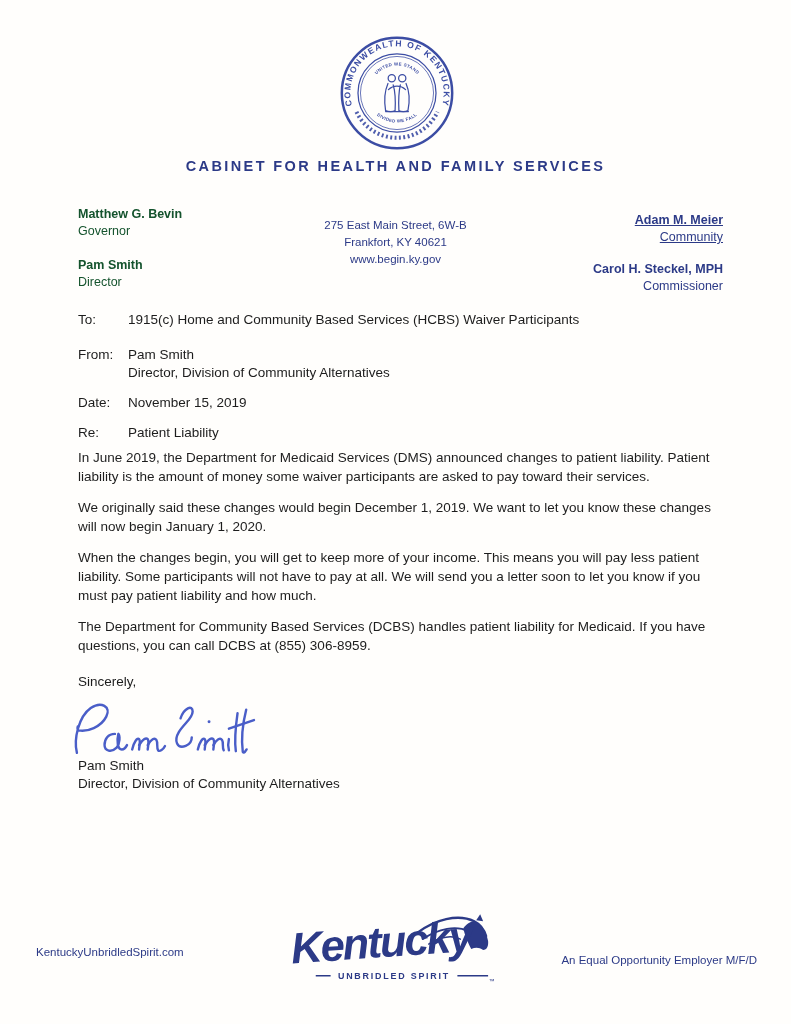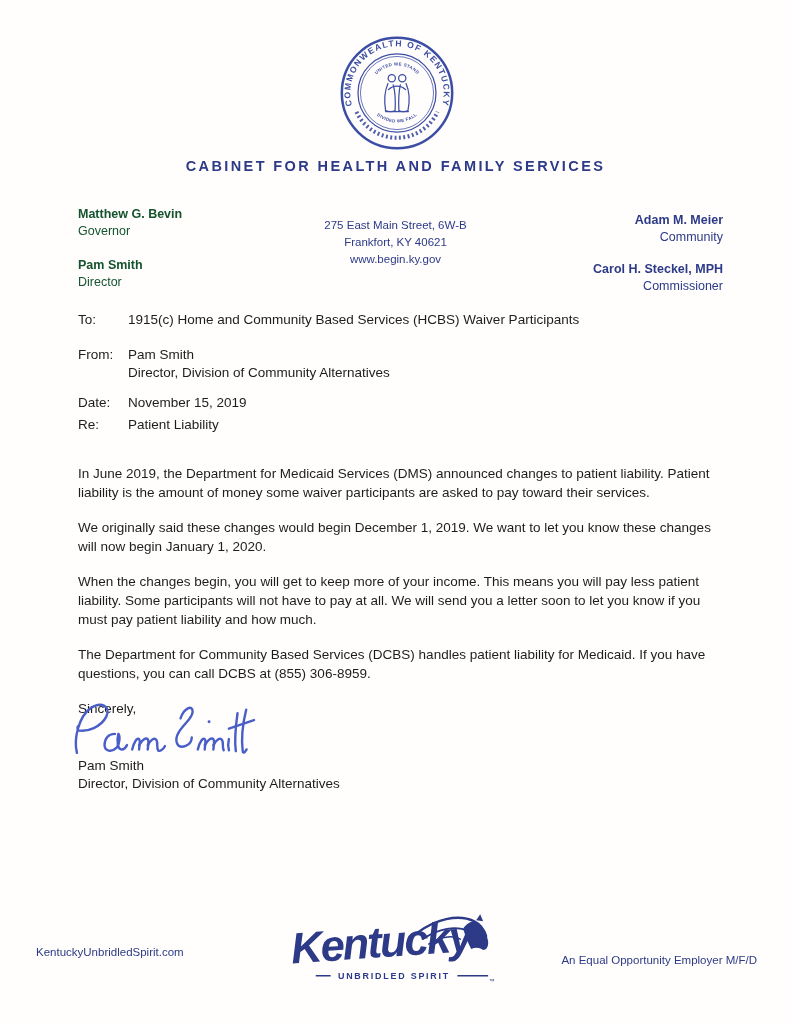--- a/index.html
+++ b/index.html
@@ -18,24 +18,24 @@
   .lh-right { position:absolute; right:68px; top:212px; color:#2c3a87; font-size:12.5px; line-height:17px; text-align:right; }
   .lh-center{ position:absolute; left:0; right:0; top:217px; text-align:center; color:#2c3a87; font-size:11.5px; line-height:17px; }
   .official { margin-bottom:17px; }
   .official .nm { font-weight:bold; }
   
   .memo { position:absolute; left:78px; top:311px; width:660px; font-size:13.5px; line-height:18px; color:#1d1d1d; }
   .memo-row { display:flex; }
   .memo-label { width:50px; flex:0 0 50px; }
   .mb-to   { margin-bottom:17px; }
   .mb-from { margin-bottom:12px; }
-  .mb-date { margin-bottom:4px; }
+  .mb-date { margin-bottom:12px; }
   
   .letter-body { position:absolute; left:78px; top:448px; width:652px; font-size:13.5px; line-height:19px; color:#1d1d1d; }
-  .letter-body p { margin-bottom:12px;margin-top:16px; }
+  .letter-body p { margin-bottom:12px; }
   .closing { margin-top:17px; }
   .signature { position:absolute; left:70px; top:697px; width:190px; height:66px; }
   .signer { position:absolute; left:78px; top:757px; font-size:13.5px; line-height:18px; color:#1d1d1d; }
   
   .footer-url { position:absolute; left:36px; top:946px; color:#2c3a87; font-size:11.5px; }
   .footer-eeo { position:absolute; right:34px; top:954px; color:#2c3a87; font-size:11.5px; }
   .footer-logo { position:absolute; left:290px; top:914px; width:208px; height:76px; }
   svg text { font-family:"Liberation Sans", sans-serif; }
 </style>
 </head>
@@ -89,21 +89,21 @@
     </div>
   </div>
 
   <div class="lh-center">
     <div>275 East Main Street, 6W-B</div>
     <div>Frankfort, KY  40621</div>
     <div>www.begin.ky.gov</div>
   </div>
 
   <div class="lh-right">
-    <div class="official" style="margin-bottom:15px;">
+    <div class="official" style="margin-bottom:15px;text-decoration:underline;">
       <div class="nm">Adam M. Meier</div>
       <div>Community</div>
     </div>
     <div class="official">
       <div class="nm">Carol H. Steckel, MPH</div>
       <div>Commissioner</div>
     </div>
   </div>
 
   <div class="memo">

